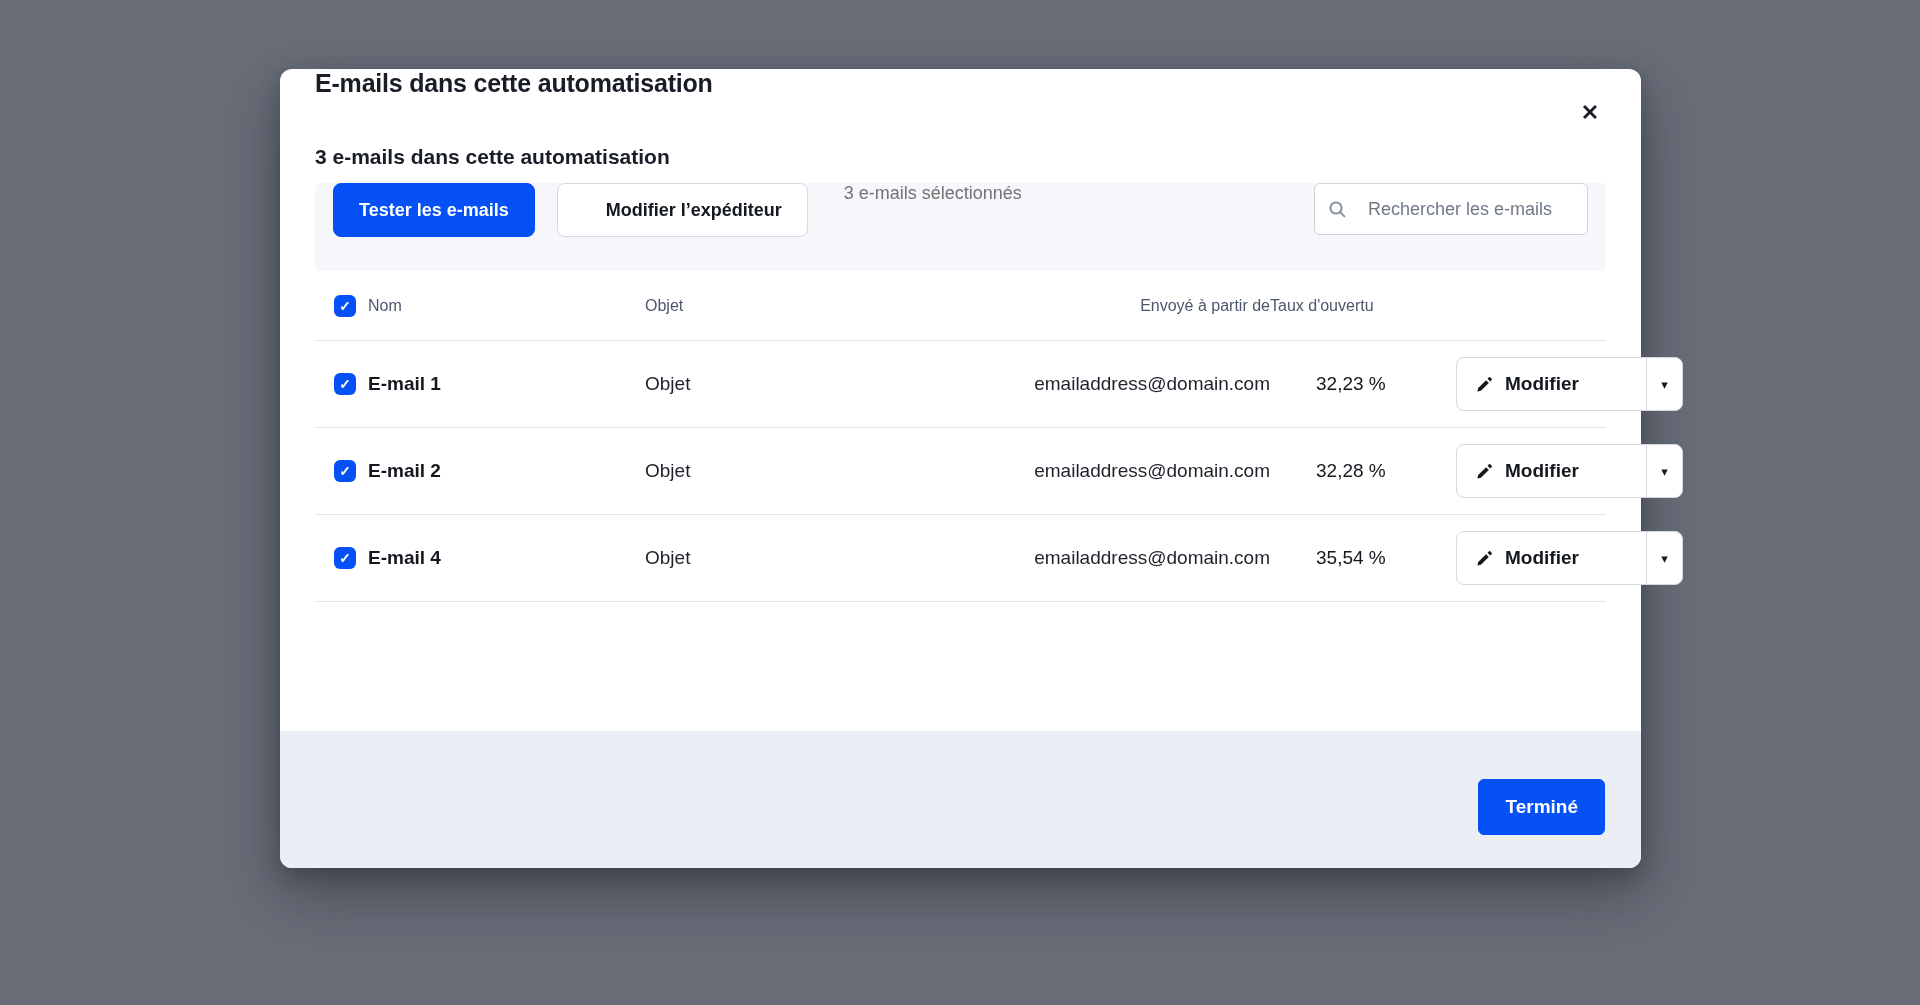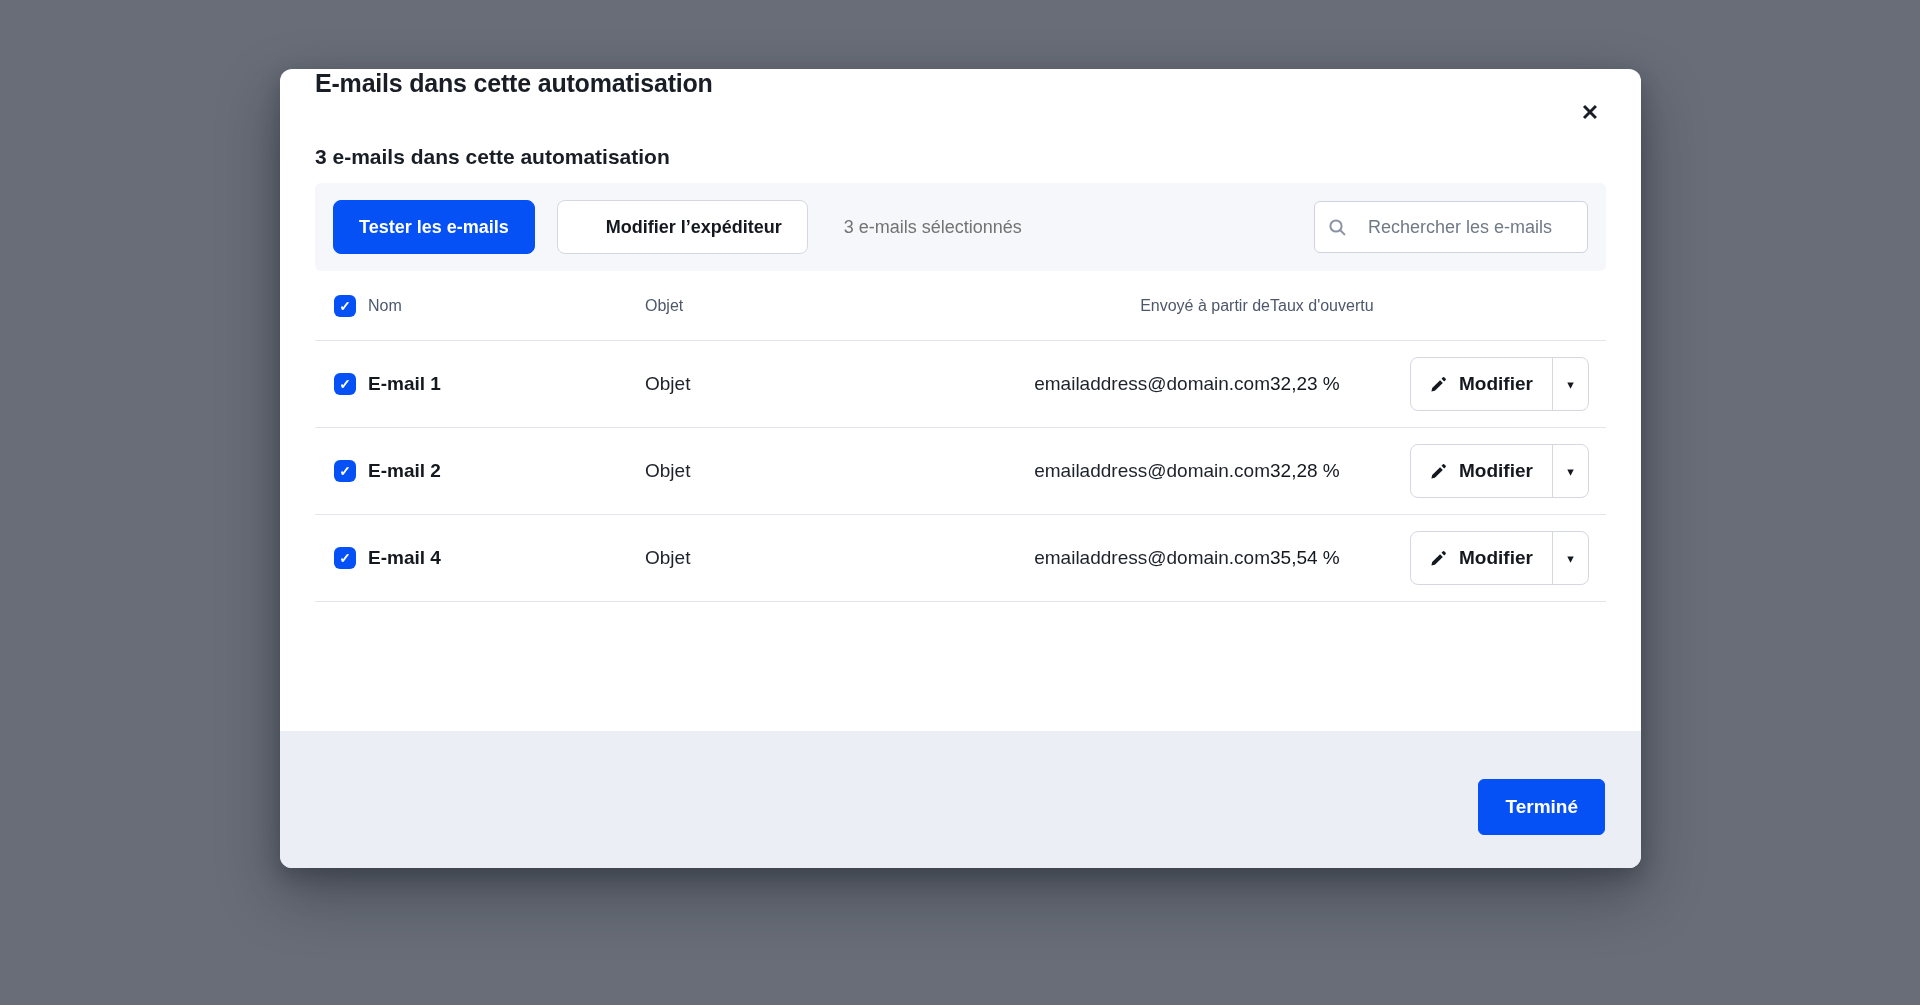--- a/index.html
+++ b/index.html
@@ -47,21 +47,21 @@
     color: #181d26;
   }
 
   
   .toolbar {
     margin-top: 14px;
     height: 88px;
     background: #F6F7FB;
     border-radius: 6px;
     display: flex;
-    align-items: center;
+    align-items: flex-start;
     padding: 0 18px;
   }
   .btn {
     height: 54px;
     border-radius: 8px;
     font-family: "Liberation Sans", sans-serif;
     font-size: 18px;
     font-weight: 600;
     padding: 0 25px;
     cursor: pointer;
@@ -124,21 +124,21 @@
     font-size: 19px;
     color: #1d222b;
   }
   .c-check   { flex: 0 0 34px; display: flex; align-items: center; }
   .c-name    { flex: 0 0 277px; }
   .c-subject { flex: 0 0 313px; }
   .c-from    { flex: 0 0 312px; text-align: right; }
   .c-rate    { flex: 0 0 140px; }
   .c-action  { flex: 1 1 auto; }
   .trow .c-name { font-weight: 700; color: #14181f; }
-  .trow .c-rate { color: #14181f; }
+  .trow .c-rate { color: #14181f; margin-left: 46px; }
 
   .checkbox {
     width: 22px; height: 22px;
     border-radius: 6px;
     background: #0551F5;
     color: #ffffff;
     font-size: 14px;
     font-weight: 700;
     display: flex;
     align-items: center;
@@ -148,20 +148,21 @@
   }
 
   
   .split-btn {
     display: inline-flex;
     height: 54px;
     background: #ffffff;
     border: 1px solid #d5d8e0;
     border-radius: 8px;
     overflow: hidden;
+    gap: 48px;
   }
   .split-main {
     display: flex;
     align-items: center;
     gap: 11px;
     padding: 0 19px;
     border: none;
     background: transparent;
     font-family: "Liberation Sans", sans-serif;
     font-size: 19px;

